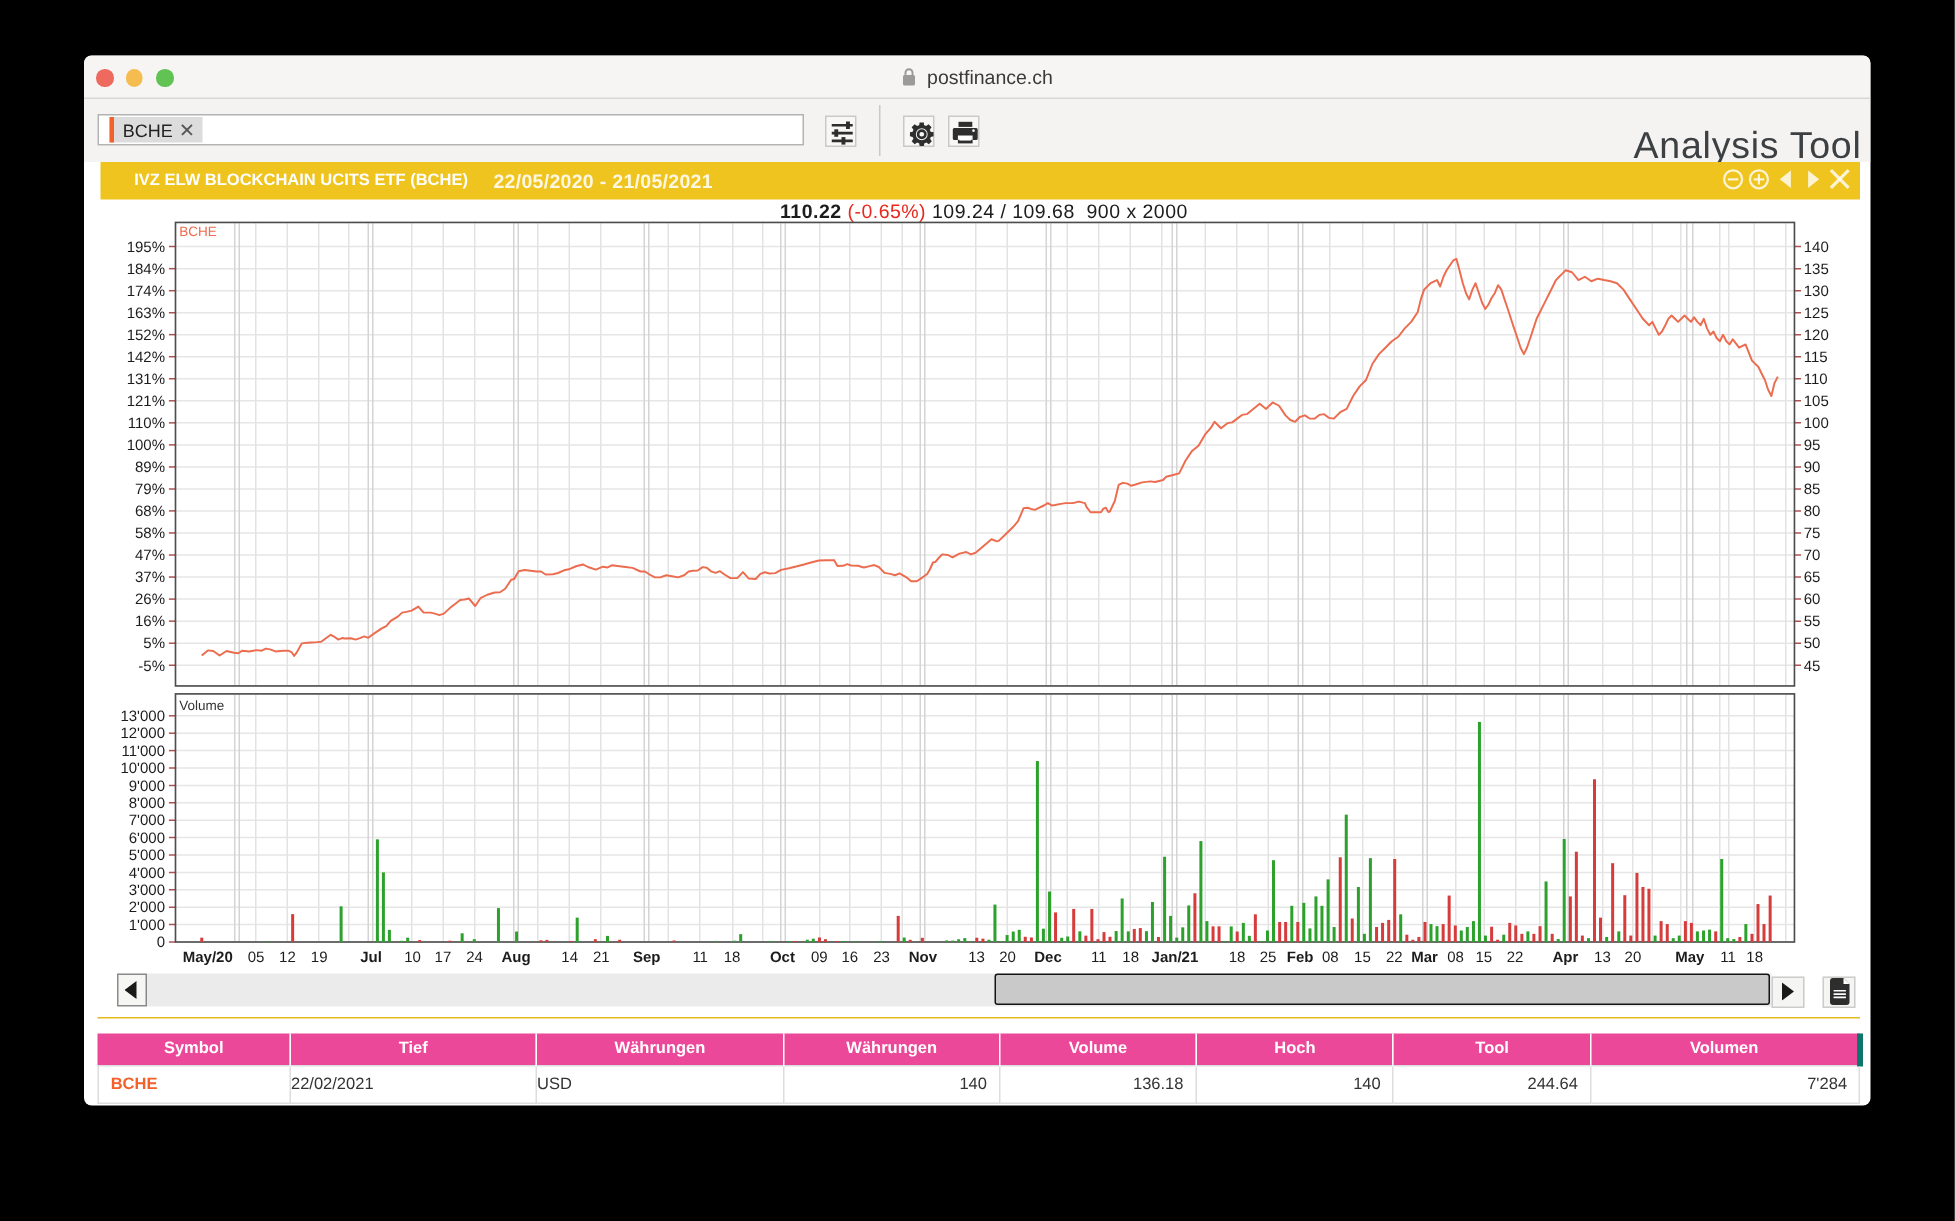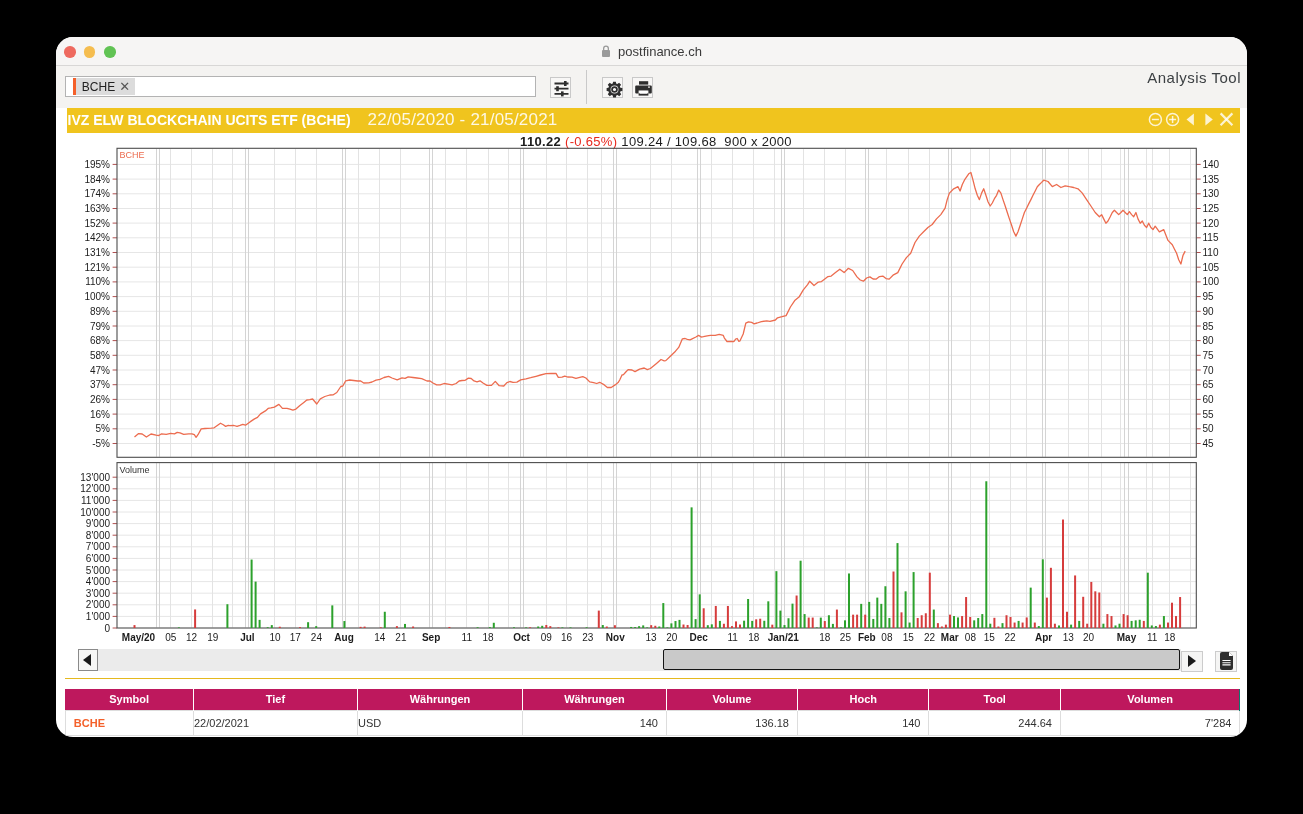--- a/index.html
+++ b/index.html
@@ -1,42 +1,42 @@
 <!DOCTYPE html>
 <html><head><meta charset="utf-8">
 <style>
 *{margin:0;padding:0;box-sizing:border-box}
 html,body{width:1303px;height:814px;background:#000;font-family:"Liberation Sans",sans-serif;overflow:hidden}
-#win{position:absolute;left:56px;top:37px;width:1191px;height:700px;background:#fff;border-radius:17px;overflow:hidden}
+#win{position:absolute;left:56px;top:37px;width:1191px;height:700px;background:#fff;border-radius:5px;overflow:hidden}
 #tb{position:absolute;left:0;top:0;width:100%;height:29px;background:#f6f5f4;border-bottom:1px solid #d8d7d6}
 .tl{position:absolute;top:9.3px;width:11.5px;height:11.5px;border-radius:50%}
 #url{position:absolute;left:0;top:0;width:100%;height:29px;display:flex;align-items:center;justify-content:center;font-size:13px;color:#3a3a3a}
 #toolbar{position:absolute;left:0;top:29px;width:100%;height:41.8px;background:#f4f3f1}
 #search{position:absolute;left:8.8px;top:39.3px;width:471px;height:20.6px;background:#fff;border:1px solid #b3b3b3;display:flex;align-items:center}
 #tag{margin-left:7px;height:17.6px;display:flex;align-items:center;background:#dcdcdc}
 #tagbar{width:3px;height:17.6px;background:#f4602a}
 #tag span{font-size:12px;color:#222;padding:0 4px 0 6px}
 #tag i{font-style:normal;color:#555;font-size:13px;padding-right:5px;line-height:1}
 .btn{position:absolute;top:39.6px;width:21px;height:21.4px;background:#f8f7f6;border:1px solid #c9c9c9}
 #sep{position:absolute;left:530px;top:33px;width:1px;height:34px;background:#c9c9c9}
-#atool{position:absolute;right:6px;top:32px;font-size:15px;color:#3c4043;letter-spacing:0.5px}
+#atool{position:absolute;right:6px;top:46px;font-size:25px;color:#3c4043;letter-spacing:0.5px}
 #ybar{position:absolute;left:10.5px;top:70.8px;width:1173.5px;height:25px;background:#f0c41e;color:#fff;display:flex;align-items:center}
-#ybar b{font-size:14px;margin-left:1px;white-space:pre}
-#ybar span{font-size:17px;font-weight:normal;color:rgba(255,255,255,0.88);margin-left:17px;letter-spacing:0.2px}
+#ybar b{font-size:11px;margin-left:23px;white-space:pre}
+#ybar span{font-size:13px;font-weight:bold;color:rgba(255,255,255,0.88);margin-left:17px;letter-spacing:0.2px}
 #yicons{position:absolute;right:0px;top:3.6px}
 .sbtn{position:absolute;display:flex;align-items:center;justify-content:center}
 #lbtn{left:21.7px;top:612.4px;width:20.3px;height:21.2px;background:#f6f6f5;border:1px solid #8a8a8a}
 #track{position:absolute;left:42px;top:612.4px;width:1083px;height:21.2px;background:#ebebeb}
 #thumb{position:absolute;left:606.5px;top:612.4px;width:517.2px;height:20.2px;background:#c9c9c9;border:1.6px solid #141414;border-radius:2px}
 #rbtn{left:1125px;top:613.5px;width:21.5px;height:21px;background:#f5f5f4;border:1px solid #ccc}
 #dbtn{left:1159.2px;top:613.5px;width:21.7px;height:21px;background:#f5f5f4;border:1px solid #ccc}
 #yline{position:absolute;left:9px;top:641px;width:1175px;height:1px;background:#e5b91e}
 table{position:absolute;left:8.8px;top:652px;border-collapse:collapse;table-layout:fixed;font-size:11px}
-th{background:#be185d;color:#fff;font-size:11px;height:21px;font-weight:bold;border-right:1px solid #fff;text-align:center}
-th:last-child{border-right:1px solid #0f766e}
+th{background:#ec4899;color:#fff;font-size:11px;height:21px;font-weight:bold;border-right:1px solid #fff;text-align:center}
+th:last-child{border-right:4px solid #0f766e}
 td{height:25.4px;border:1px solid #ddd;color:#333}
 tr.body{border:1px solid #bbb}
 td.sym{color:#f4602a;font-weight:bold;padding-left:8px}
 td.c{text-align:left}
 td.r{text-align:right;padding-right:8px}
 </style></head>
 <body>
 <div id="win">
  <div id="tb">
   <div id="url"><svg width="10" height="13" viewBox="0 0 10 13" style="margin-right:7px">

